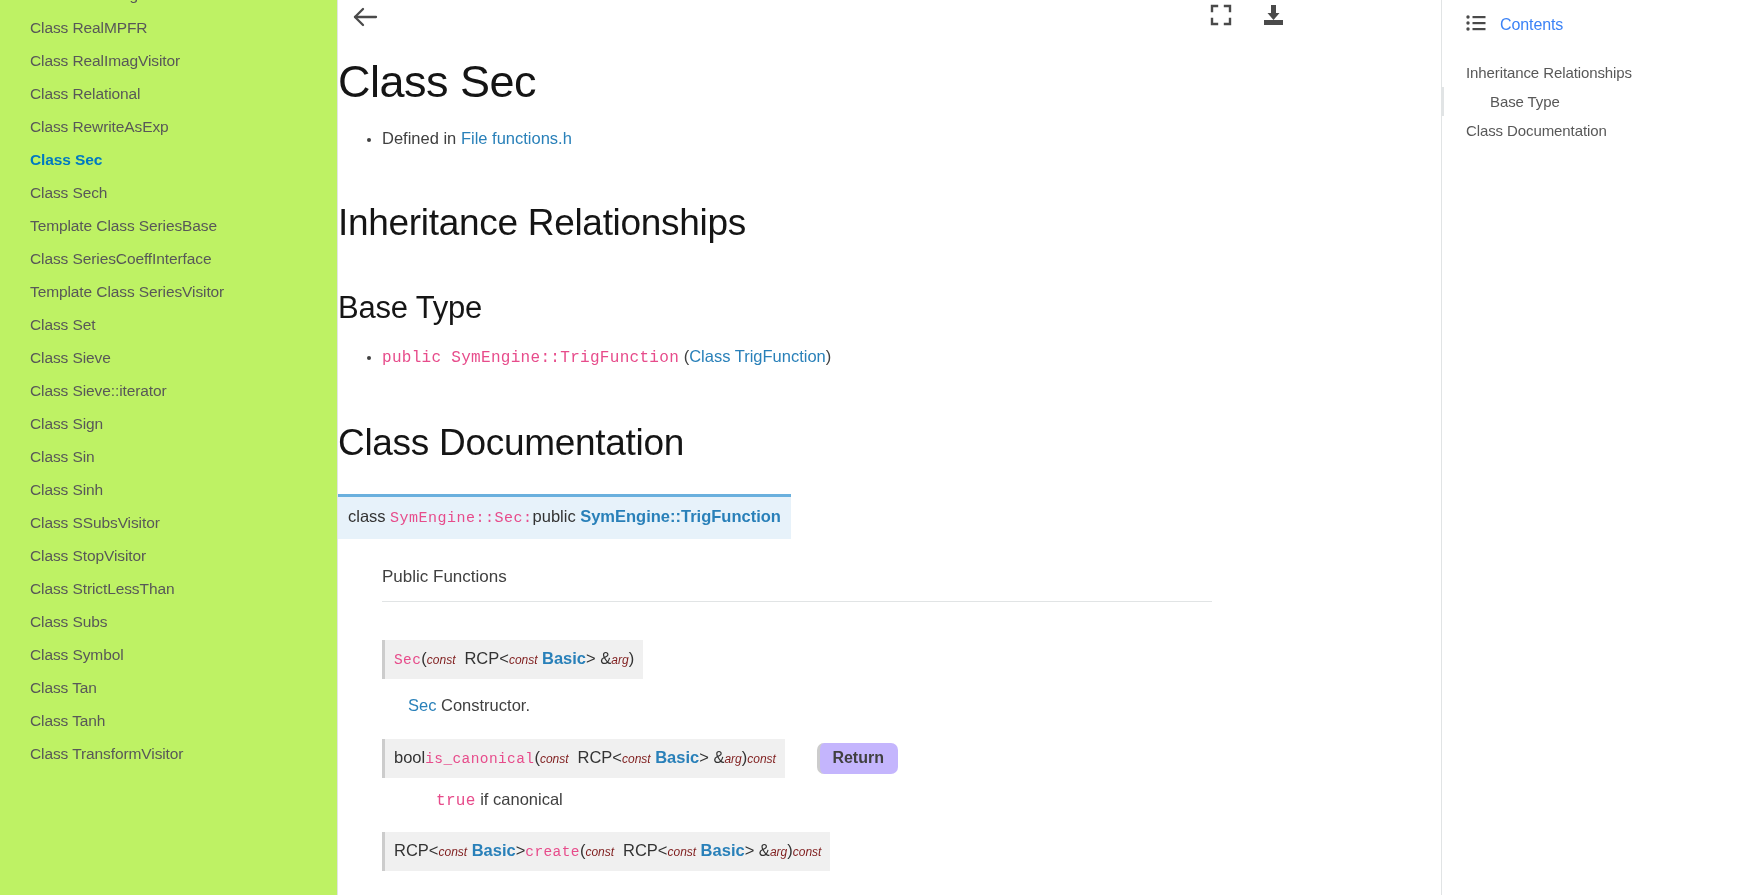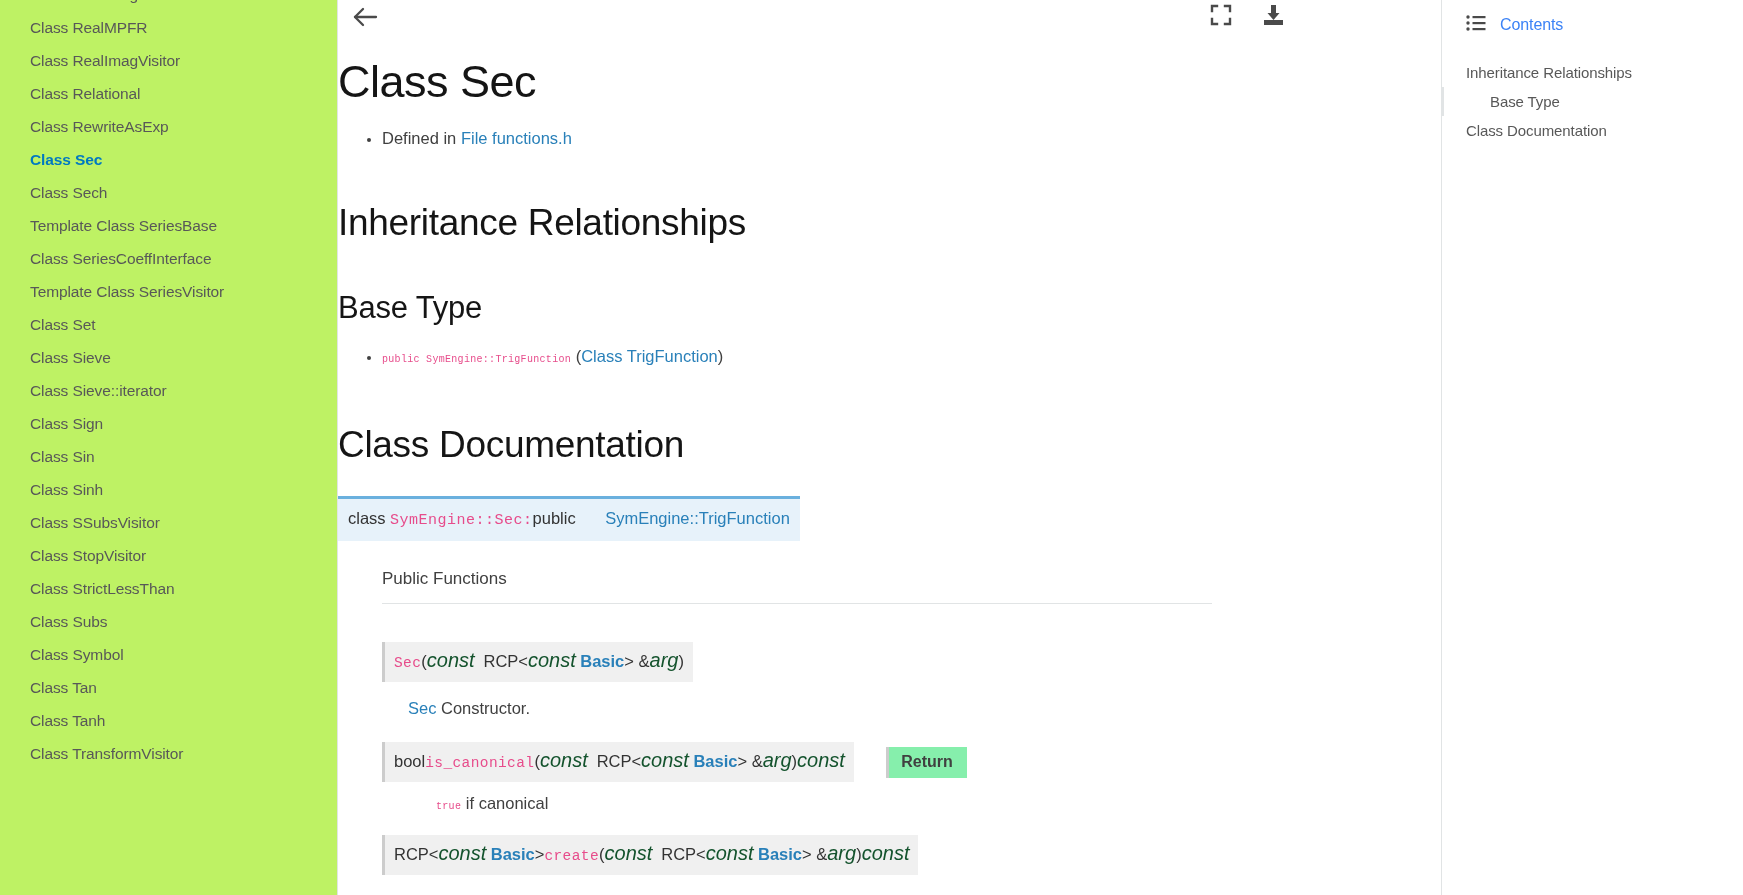--- a/index.html
+++ b/index.html
@@ -120,42 +120,42 @@
     margin: 42px 0 0 0;
     font-size: 31px;
     line-height: 40px;
     font-weight: 400;
     color: #151515;
     letter-spacing: -0.2px;
   }
   .code-pink {
     color: #e74c8b;
     font-family: "Liberation Mono", "DejaVu Sans Mono", monospace;
-    font-size: 10px;
+    font-size: 16px;
     letter-spacing: 0.3px;
   }
 
   
   .decl-box {
     margin: 28px 0 0 0;
     background: #e7f2fa;
     border-top: 3px solid #6ab0de;
     padding: 8px 10px 9px 10px;
     display: inline-block;
     max-width: 100%;
   }
   .decl-line { white-space: nowrap; font-size: 16px; line-height: 22px; }
   .kw-italic { color: #333; font-size: 16.5px; }
   .decl-name {
     color: #e74c8b;
     font-family: "Liberation Mono", "DejaVu Sans Mono", monospace;
     font-size: 15px;
     letter-spacing: 0.5px;
   }
-  .decl-base { color: #2980b9; font-weight: 400; font-size: 16.5px; margin-left: 25px; }
+  .decl-base { color: #2980b9; font-weight: 700; font-size: 16.5px; }
 
   .breakable { margin-left: 44px; }
 
   .public-funcs-title {
     margin: 28px 0 16px 0;
     font-size: 17px;
     color: #404040;
     padding-bottom: 14px;
     border-bottom: 1px solid #e1e4e5;
     width: 830px;
@@ -171,39 +171,40 @@
     font-size: 16px;
     line-height: 22px;
   }
   .sig-name {
     color: #e74c8b;
     font-family: "Liberation Mono", "DejaVu Sans Mono", monospace;
     font-size: 14.5px;
     letter-spacing: 0.4px;
   }
   .sig-type { color: #333; font-size: 16.5px; }
-  .sig-italic { font-style: italic; color: #14532d; font-size: 20px; }
+  .sig-italic { font-style: italic; color: #7f1d1d; font-size: 12px; }
   .sig-link { color: #2980b9; font-weight: 700; font-size: 16.5px; cursor: pointer; }
 
   .desc {
     margin: 14px 0 0 26px;
     font-size: 16.5px;
     line-height: 24px;
     color: #404040;
   }
 
   .return-badge {
     display: inline-block;
-    background: #86efac;
+    background: #c4b5fd;
     border-left: 3px solid #ccc;
     padding: 6px 14px 7px 12px;
     margin: 18px 0 0 28px;
     font-size: 16px;
     font-weight: 700;
     color: #404040;
+    border-radius: 7px;
   }
   .return-body {
     margin: 12px 0 0 54px;
     font-size: 16.5px;
     color: #404040;
   }
 
   
   .contents {
     width: 302px;

